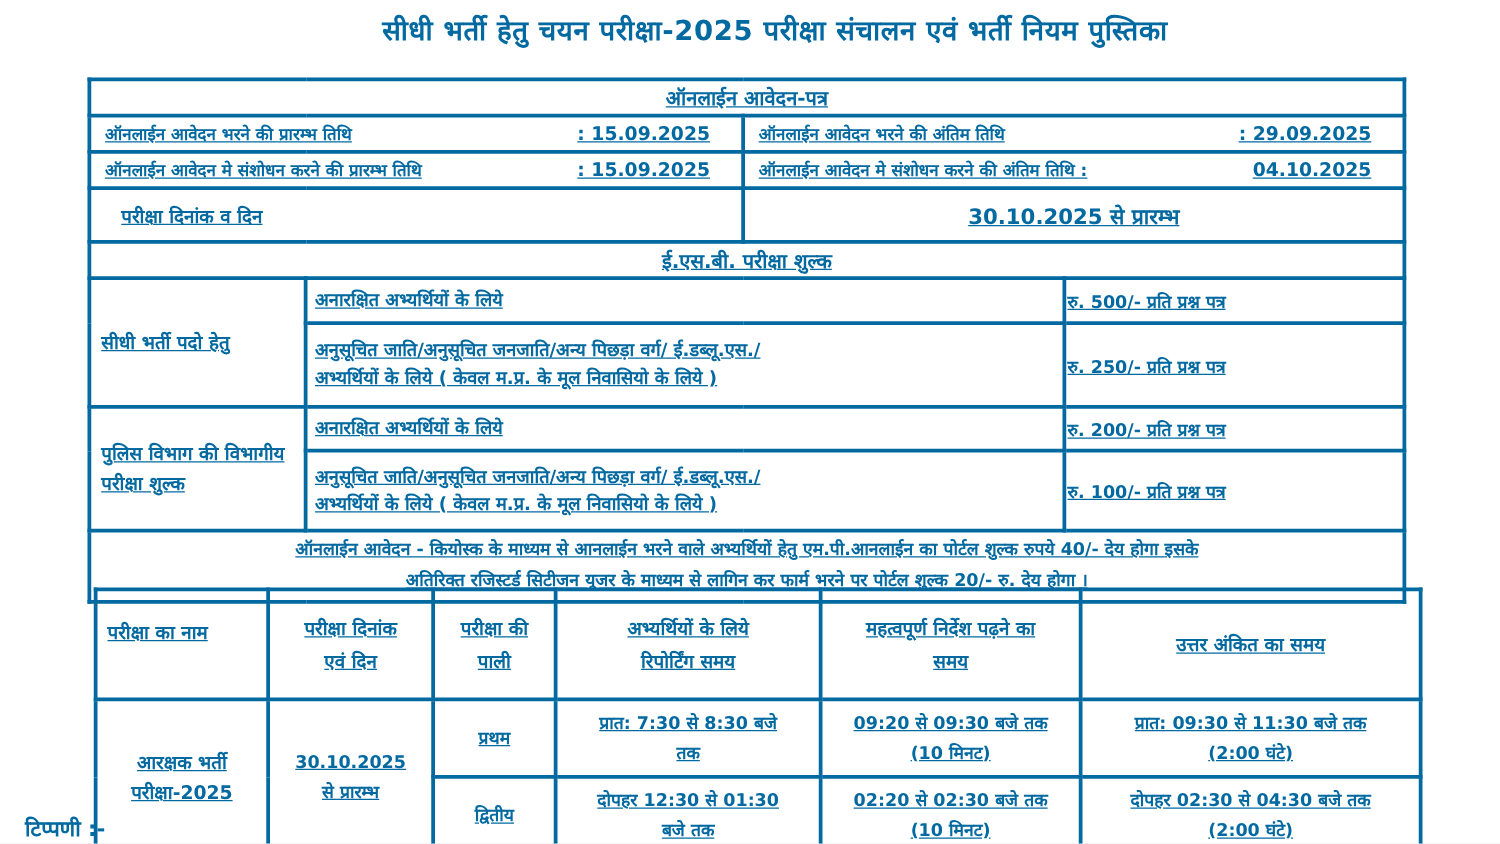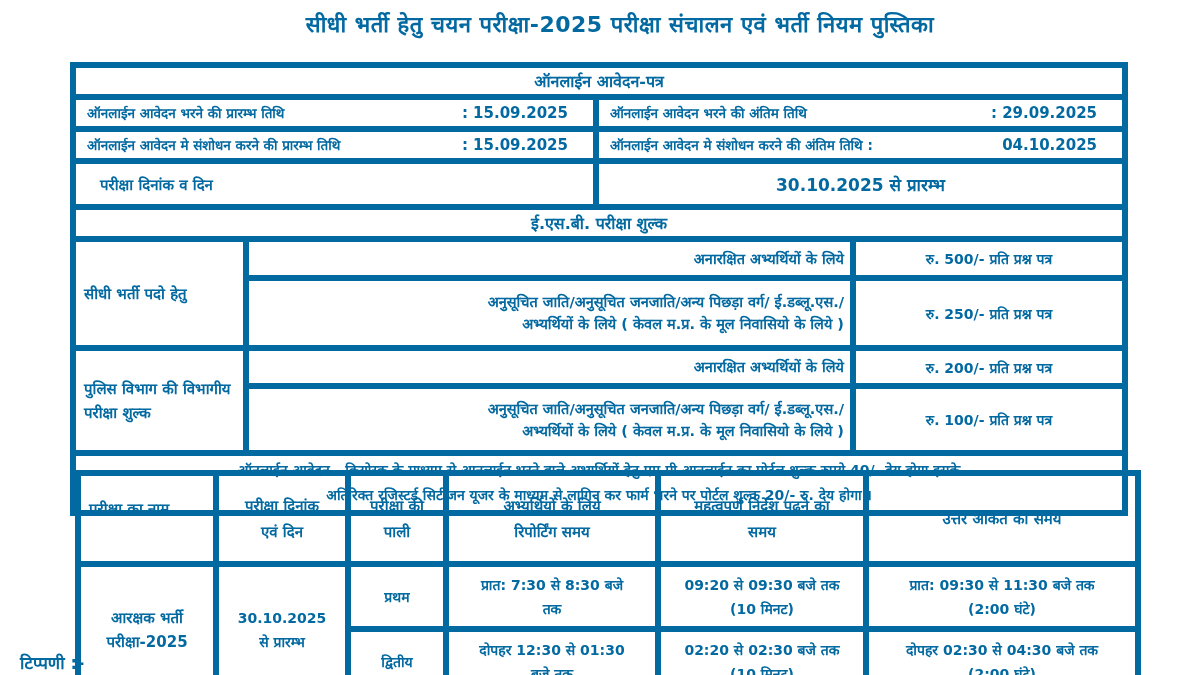--- a/index.html
+++ b/index.html
@@ -5,31 +5,31 @@
   html,body{margin:0;padding:0;background:#e8e8e8;}
   .page{
     width:1200px;height:675px;background:#ffffff;position:relative;overflow:hidden;
     font-family:"DejaVu Sans",sans-serif;color:#0369a1;
   }
   .doc-title{
     position:absolute;top:8px;left:40px;width:1160px;text-align:center;
     font-size:22px;font-weight:bold;letter-spacing:0.5px;
   }
   table{border-collapse:collapse;table-layout:fixed;}
-  td{border:6px solid #0369a1;font-weight:bold;vertical-align:middle;overflow:hidden;}
+  td{border:3px solid #0369a1;font-weight:bold;vertical-align:middle;overflow:hidden;text-decoration:underline;}
   .t1{position:absolute;left:70px;top:62px;width:1052px;}
   .t2{position:absolute;left:75px;top:470px;width:1060px;}
   .sec-head{text-align:center;font-size:16px;}
   .kv{display:flex;justify-content:space-between;align-items:center;padding:0 24px 0 10px;}
   .kv .k{font-size:13.5px;}
   .kv .v{font-size:15px;white-space:nowrap;margin-left:20px;}
   .label-cell{font-size:15px;padding-left:24px;}
   .big-val{font-size:17px;text-align:center;}
-  .desc-cell{font-size:14.5px;text-align:right;white-space:pre-line;line-height:22px;padding:2px 6px;}
-  .fee-cell{font-size:14px;text-align:center;}
+  .desc-cell{font-size:14.5px;text-align:left;white-space:pre-line;line-height:22px;padding:2px 6px;}
+  .fee-cell{font-size:14px;}
   .group-cell{font-size:15px;padding:2px 8px;line-height:24px;}
   .note-cell{font-size:14px;text-align:center;white-space:pre-line;line-height:25px;}
   .mid-title{
     position:absolute;top:431px;left:96px;width:1104px;text-align:center;
     font-size:19px;font-weight:bold;
   }
   .t2 td{font-size:14px;text-align:center;white-space:pre-line;line-height:24px;}
   .t2 .hdr{font-size:15px;line-height:26px;}
   .t2 .hdr-top{vertical-align:top;text-align:left;padding:20px 0 0 8px;}
   .t2 .exam-name{font-size:15px;}

